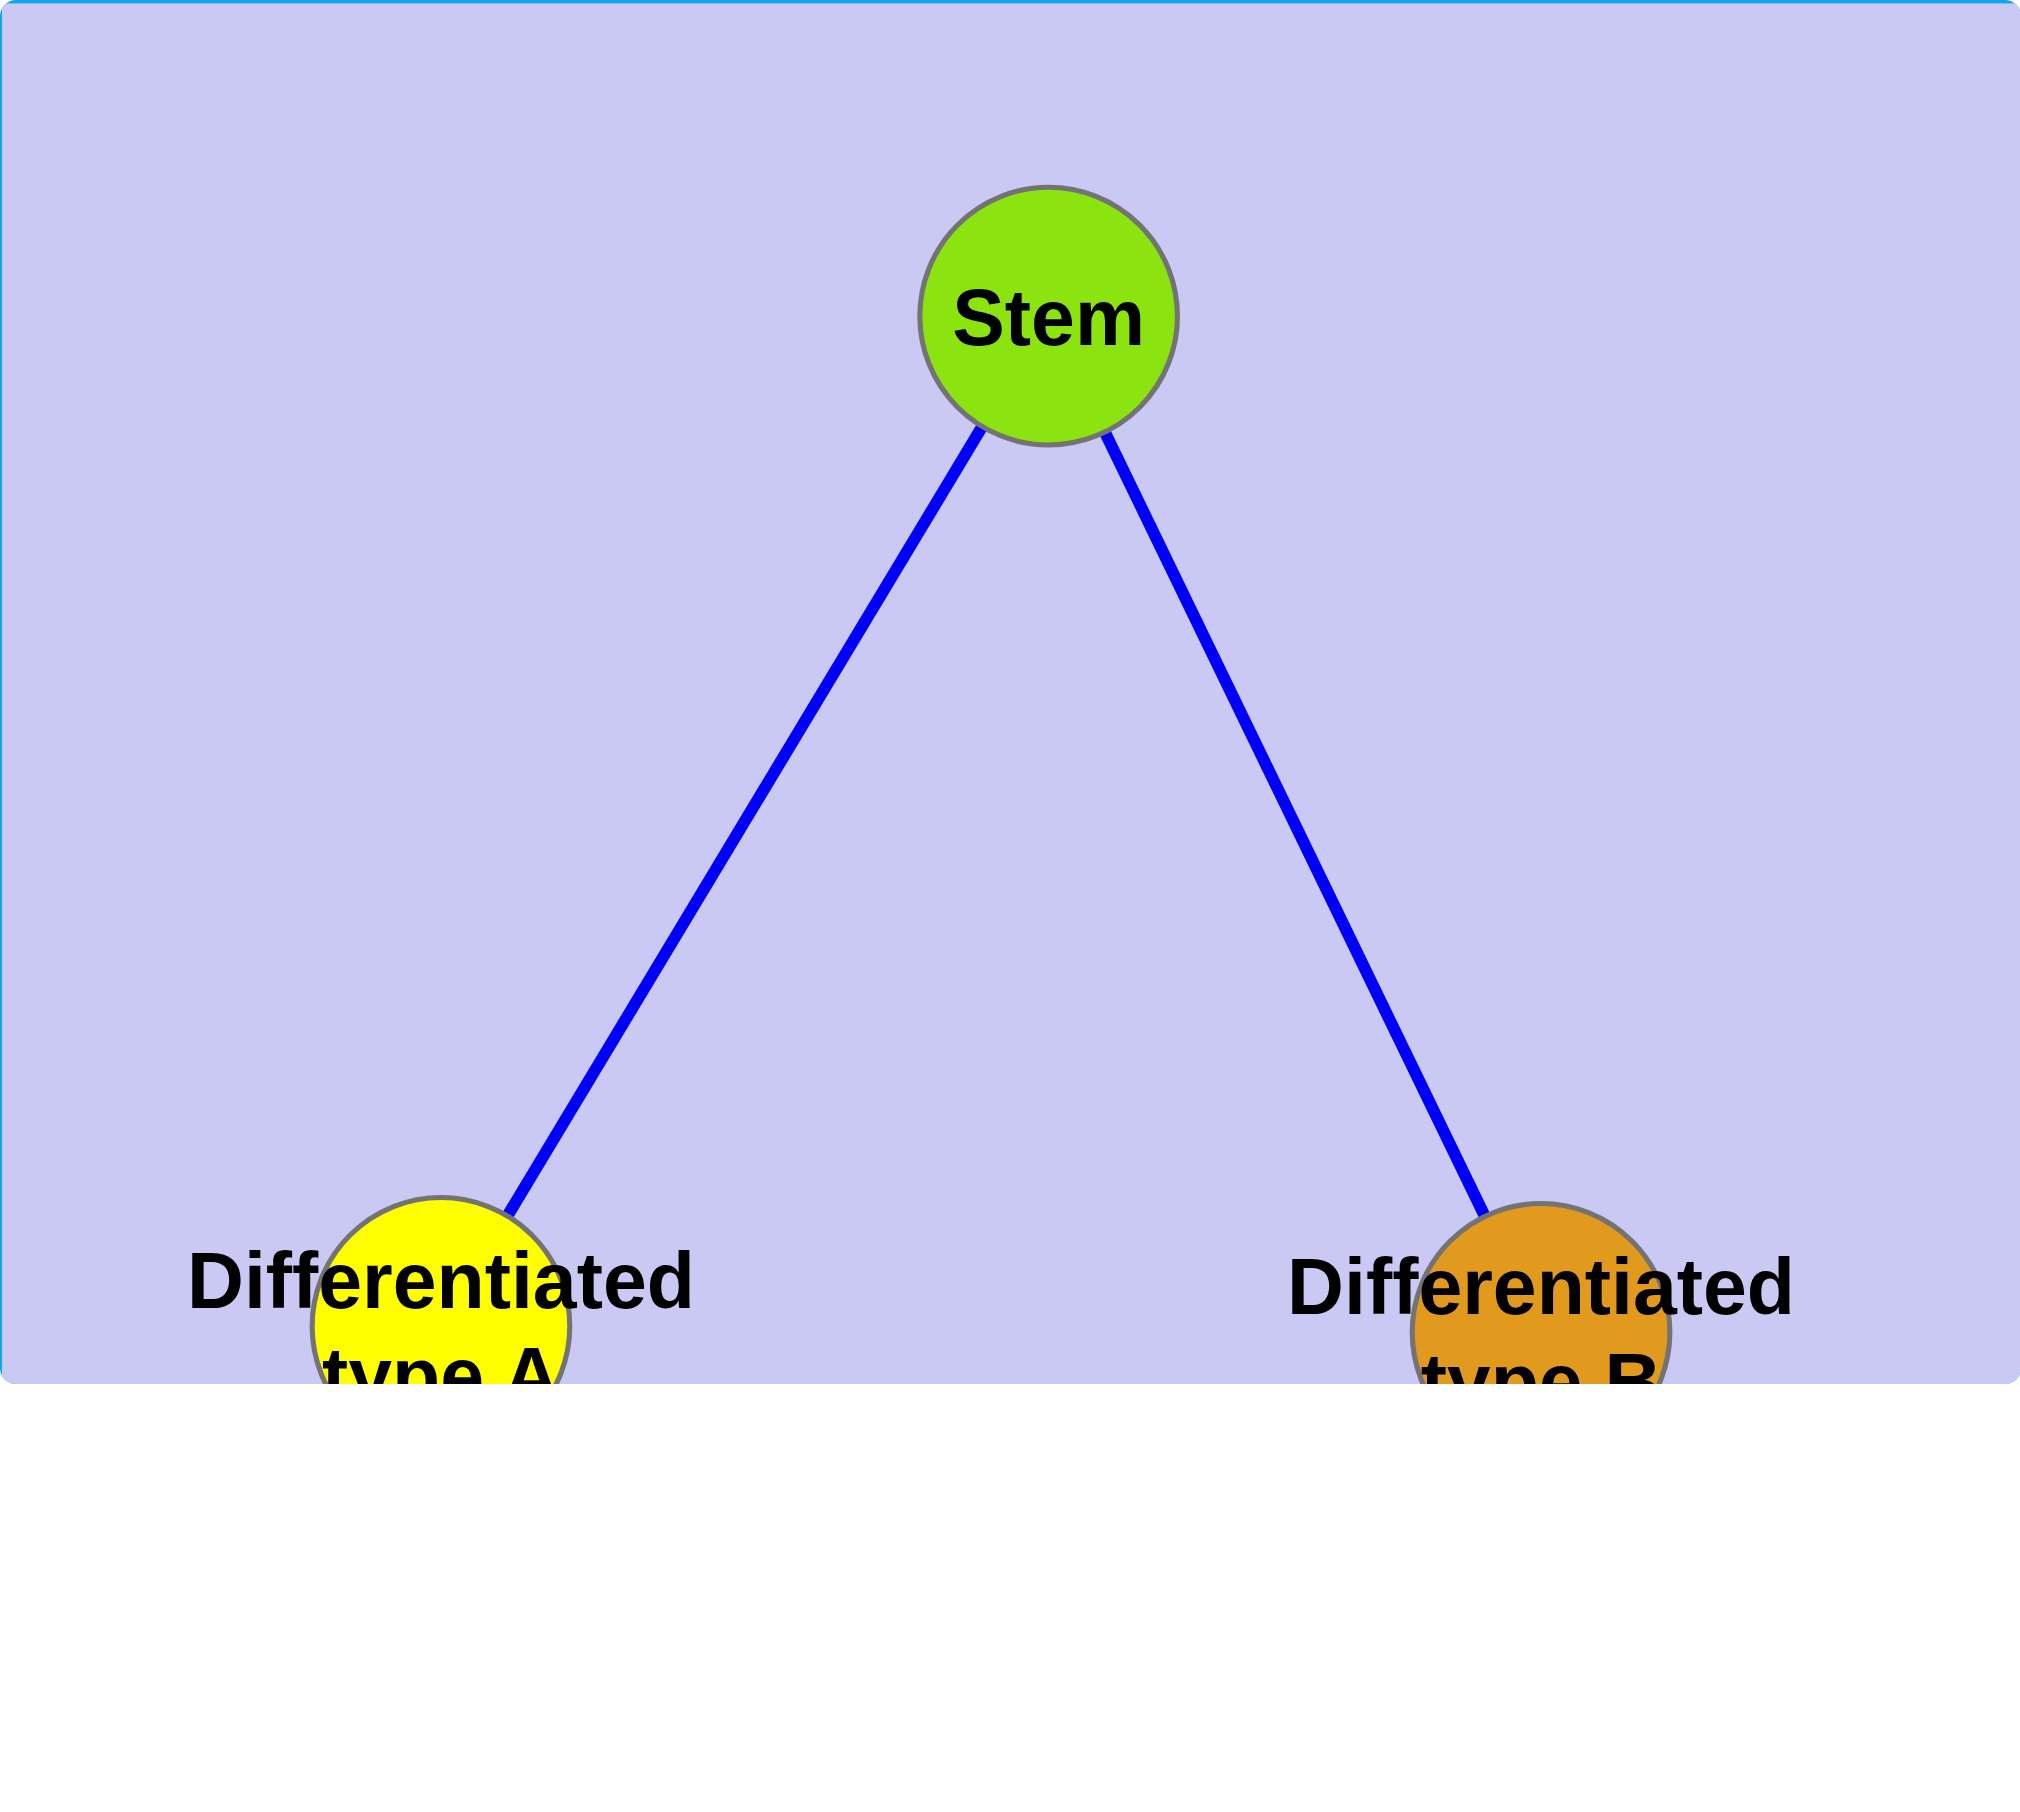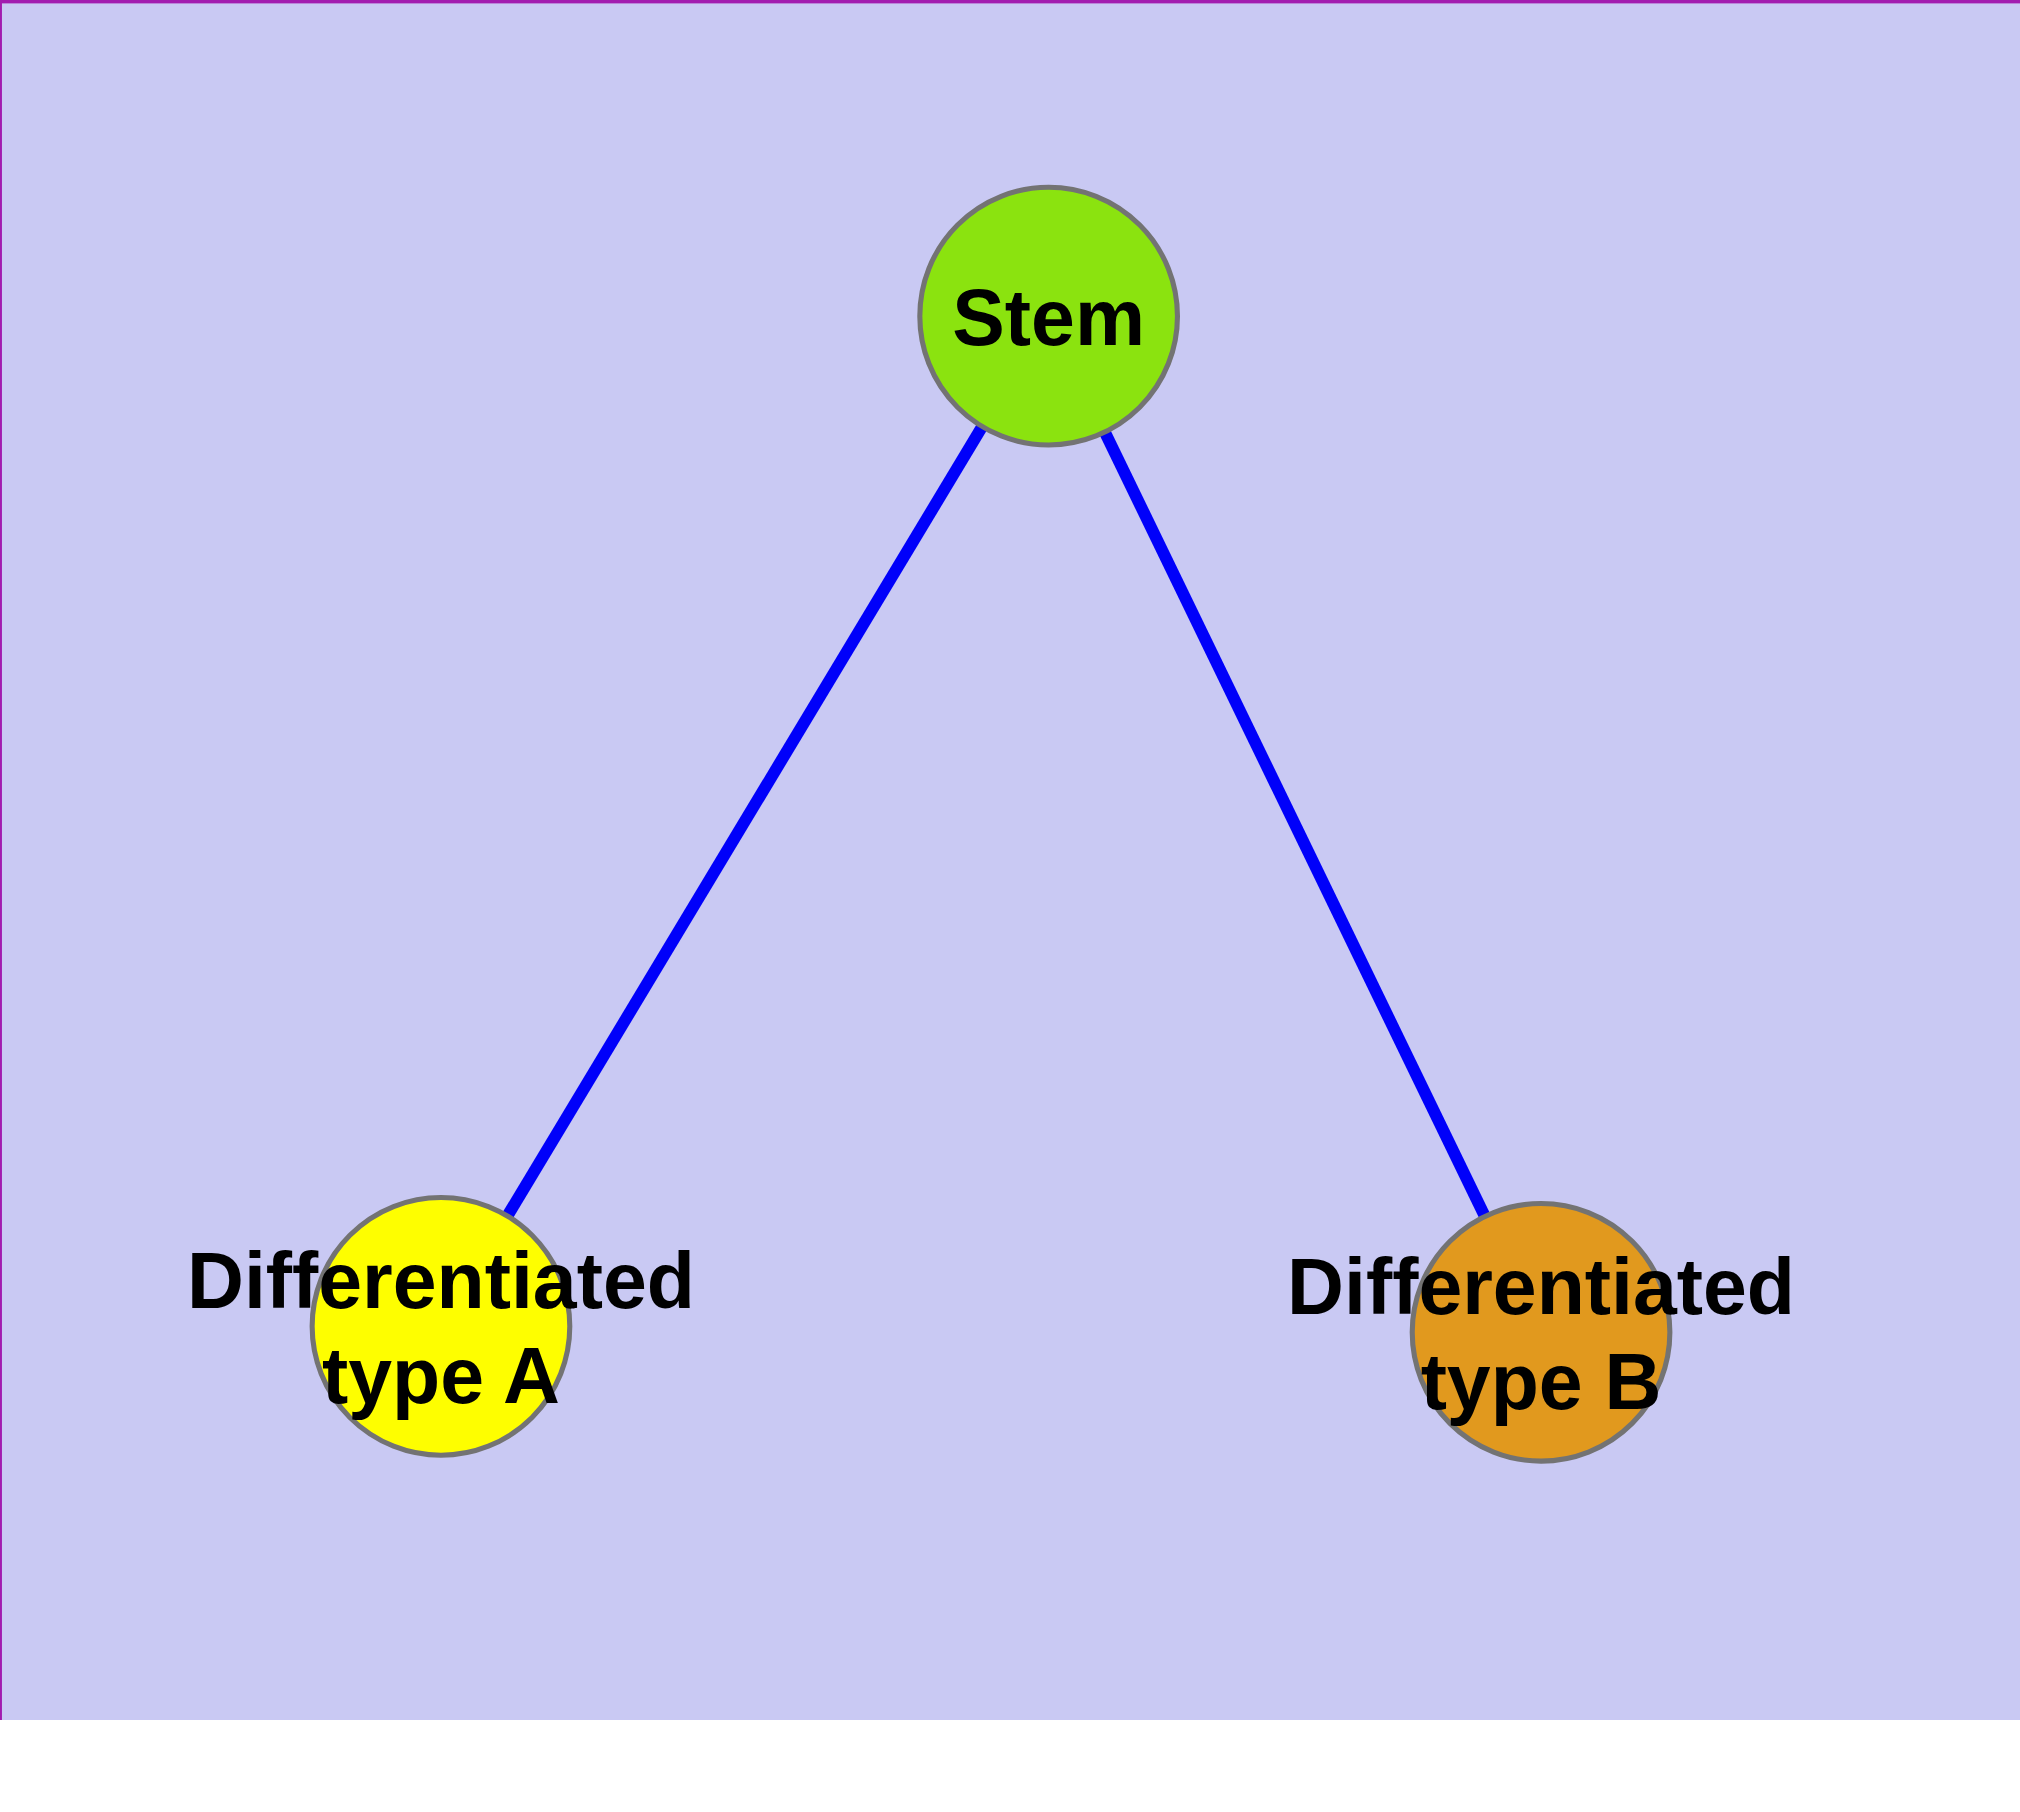--- a/index.html
+++ b/index.html
@@ -3,23 +3,24 @@
 <meta charset="utf-8">
 <style>
   html, body {
     margin: 0;
     padding: 0;
     background: #ffffff;
   }
   #page {
     position: relative;
     width: 2021px;
-    height: 1720px;
-    background: #a21caf;
+    height: 1384px;
+    background: #0ea5e9;
     overflow: hidden;
+    border-radius: 16px;
   }
   #graph-svg {
     position: absolute;
     left: 0;
     top: 0;
     width: 2021px;
     height: 1812px;
     display: block;
   }
   #graph-svg text {

